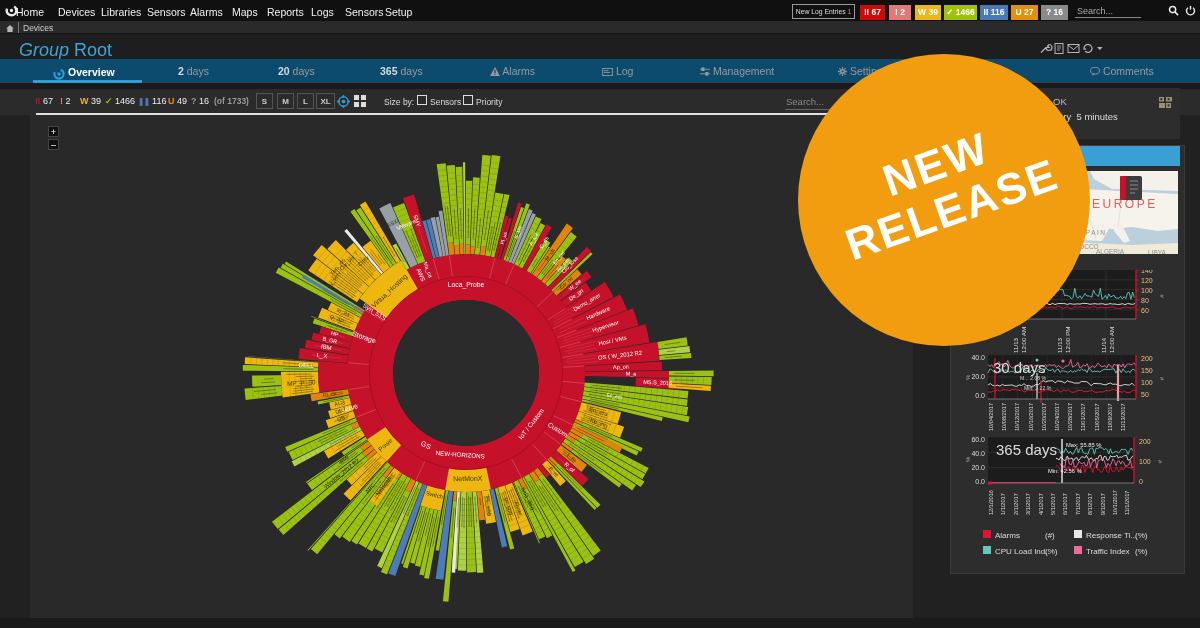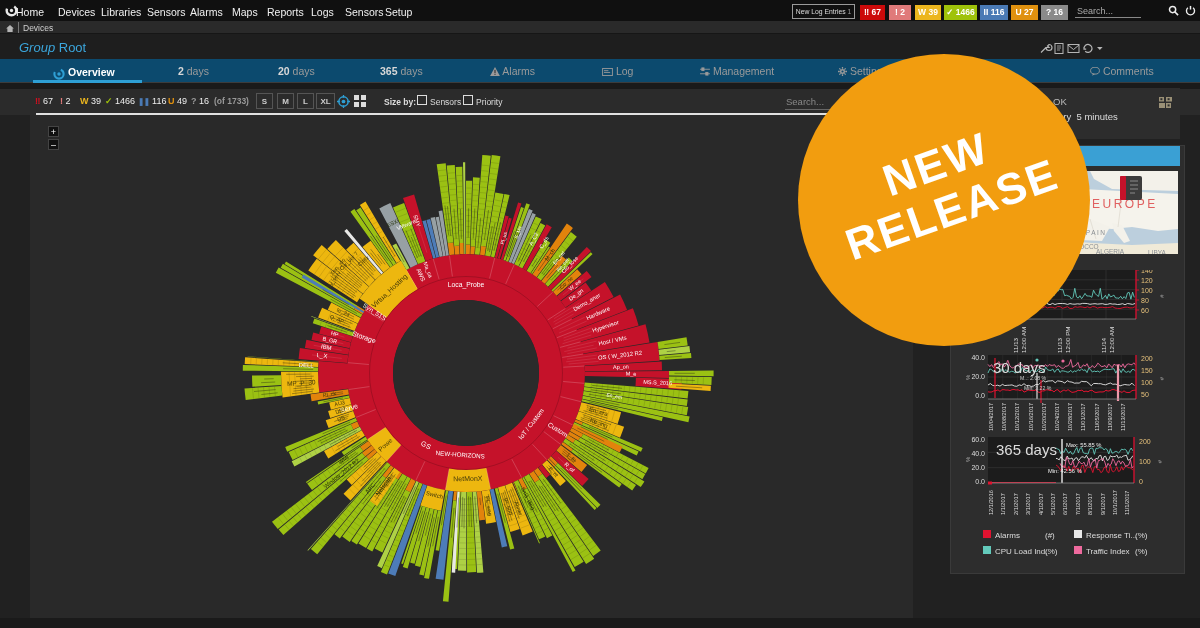--- a/index.html
+++ b/index.html
@@ -42,21 +42,21 @@
 
 <div class="abs" style="left:0;top:21px;width:1200px;height:13px;background:#2a2a2a;border-bottom:1px solid #161616">
   <svg width="8" height="7" viewBox="0 0 10 9" style="position:absolute;left:6px;top:3.5px">
       <path d="M0 4.5L5 0l5 4.5H8.4V9H1.6V4.5Z" fill="#b5b5b5"></path>
     </svg>
   <div class="abs" style="left:17.5px;top:1px;width:1px;height:11px;background:#777"></div>
   <span class="abs" style="left:23px;top:2px;font-size:8.5px;color:#cfcfcf">Devices</span>
 </div>
 
 <div class="abs" style="left:0;top:34px;width:1200px;height:25px;background:#1e1e1e">
-  <span class="abs" style="left:19px;top:6px;font-size:13px;color:#3ba6dc"><i>Group</i> Root</span>
+  <span class="abs" style="left:19px;top:6px;font-size:18px;color:#3ba6dc"><i>Group</i> Root</span>
   <svg width="64" height="11" viewBox="0 0 64 11" style="position:absolute;left:1040px;top:9px" fill="none" stroke="#b5b5b5">
     <path d="M1 9.5L6 4.5M6 4.5a3 3 0 1 0 3-3L7.5 3 9 4.5Z" stroke-width="1.2"></path>
     <rect x="15" y="0.5" width="8" height="10" stroke-width="1"></rect>
       <path d="M17 3h4M17 5h4M17 7h3" stroke-width="0.8"></path>
     <rect x="28" y="1.5" width="11" height="8" stroke-width="1"></rect>
       <path d="M28 2l5.5 4.5L39 2" stroke-width="1"></path>
     <path d="M44 5.5a4 4 0 1 1 1.2 2.8M44 4v2.2h2.2" stroke-width="1.2"></path>
     <path d="M57 4l2.8 3 2.8-3" fill="#b5b5b5" stroke="none"></path>
   </svg>
 </div>
@@ -120,21 +120,21 @@
       <path d="M7 0v3M7 11v3M0 7h3M11 7h3" stroke="#2e9fd4" stroke-width="1.4"></path>
     </svg>
   <svg width="12" height="12" viewBox="0 0 12 12" style="position:absolute;left:354px;top:6px">
       <g fill="#ddd">
         <rect width="5" height="5"></rect>
         <rect x="7" width="5" height="5"></rect>
         <rect y="7" width="5" height="5"></rect>
         <rect x="7" y="7" width="5" height="5"></rect>
       </g>
     </svg>
-  <span class="abs" style="left:384px;top:7.5px;font-size:8.5px;color:#ddd;font-weight:bold">Size by:</span>
+  <span class="abs" style="left:384px;top:7.5px;font-size:8.5px;color:#ddd;font-weight:normal">Size by:</span>
   <div class="abs" style="left:417px;top:6px;width:10px;height:10px;border:1.5px solid #ddd;background:#2b2b2b"></div>
   <span class="abs" style="left:430px;top:7.5px;font-size:8.5px;color:#ddd">Sensors</span>
   <div class="abs" style="left:463px;top:6px;width:10px;height:10px;border:1.5px solid #ddd;background:#2b2b2b"></div>
   <span class="abs" style="left:476px;top:7.5px;font-size:8.5px;color:#ddd">Priority</span>
   <span class="abs" style="left:786px;top:7px;font-size:9.5px;color:#888">Search...</span>
   <div class="abs" style="left:785px;top:20px;width:120px;height:1px;background:#666"></div>
 </div>
 <div class="abs" style="left:36px;top:113px;width:900px;height:1.5px;background:#e0e0e0"></div>
 
 <div class="abs" style="left:30px;top:115px;width:883px;height:503px;background:#292929"></div>

